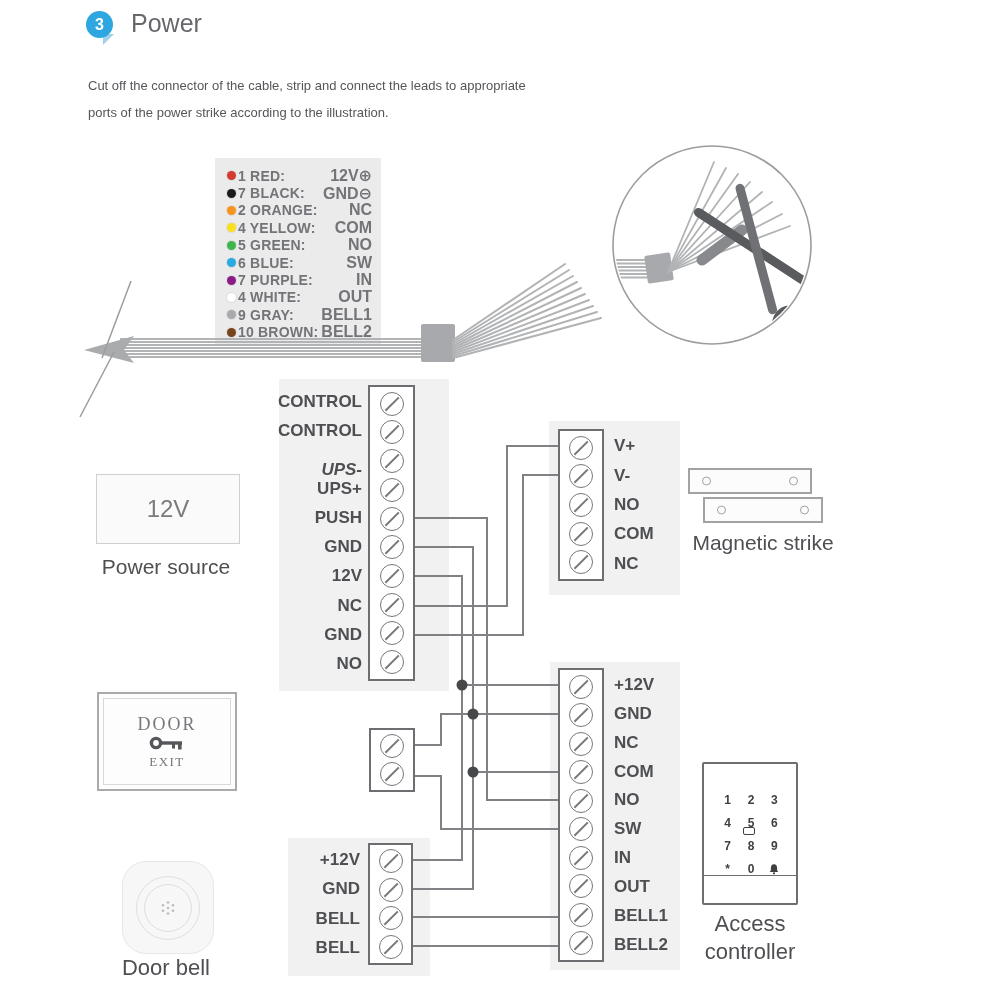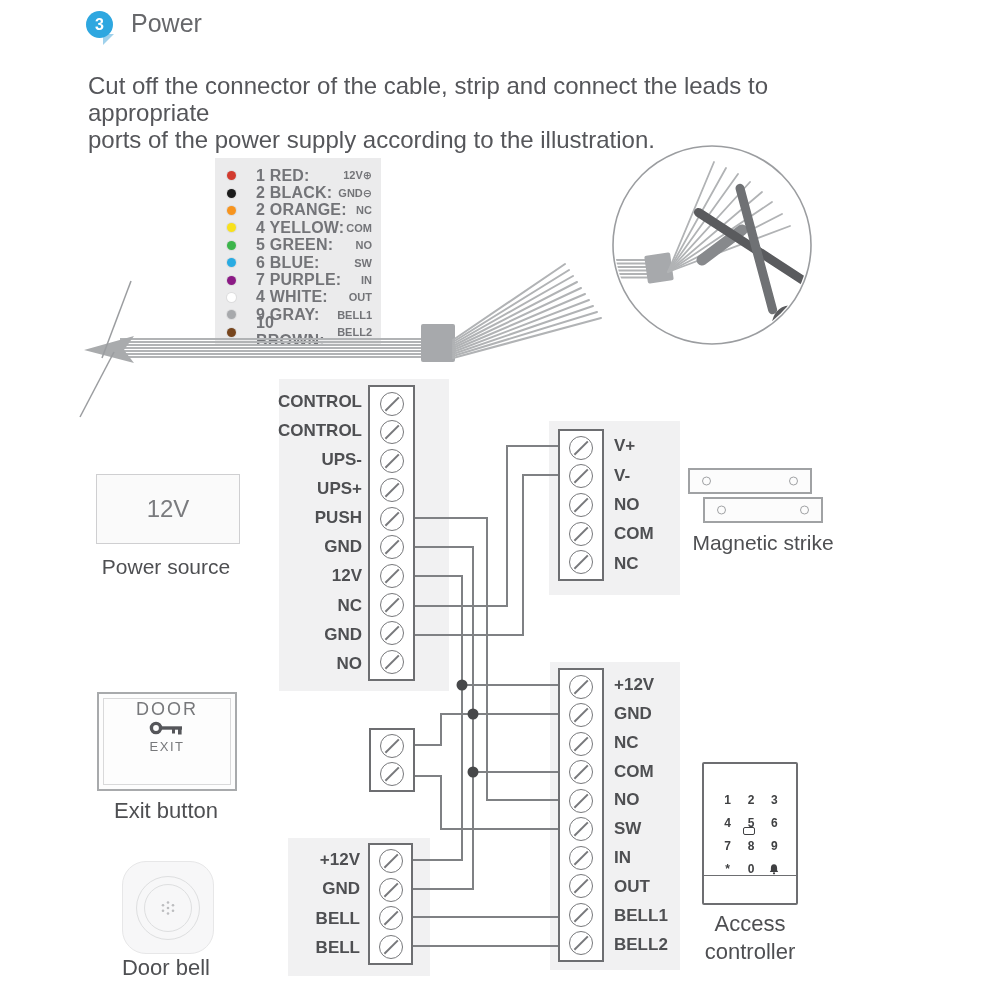--- a/index.html
+++ b/index.html
@@ -4,43 +4,43 @@
 <style>
   html,body{margin:0;padding:0;background:#ffffff;}
   #canvas{position:relative;width:1000px;height:1000px;background:#fff;overflow:hidden;
           font-family:"Liberation Sans","DejaVu Sans",sans-serif;color:#55565a;}
   .abs{position:absolute;}
   
   .step-badge{left:86px;top:11px;width:27px;height:27px;border-radius:50%;background:#2ea7e0;
               color:#fff;font-size:16px;font-weight:700;display:flex;align-items:center;justify-content:center;z-index:3;}
   .step-tail{left:103px;top:34px;width:0;height:0;border-top:11px solid #9fd1ec;border-right:11px solid transparent;z-index:2;}
   .page-title{left:131px;top:9px;font-size:25px;color:#67686b;z-index:3;}
-  .instruction{left:88px;top:72px;width:780px;font-size:24px;line-height:27px;color:#55565a;z-index:3;}
+  .instruction{left:88px;top:72px;width:780px;font-size:13px;line-height:27px;color:#55565a;z-index:3;}
   
   .panel{background:#f1f1f2;z-index:0;}
   .legend-panel{left:215px;top:158px;width:166px;height:186px;background:#ebebec;z-index:0;padding-top:9px;box-sizing:border-box;}
   .lrow{display:flex;align-items:center;height:17.4px;padding:0 9px 0 12px;}
   .dot{width:9px;height:9px;border-radius:50%;flex:0 0 9px;box-shadow:0 0 0 1px rgba(0,0,0,0.06);}
-  .lname{margin-left:20px;font-size:16px;font-weight:700;color:#737478;letter-spacing:0.2px;}
-  .lval{margin-left:auto;font-size:11px;font-weight:700;color:#737478;}
+  .lname{margin-left:2px;font-size:14px;font-weight:700;color:#737478;letter-spacing:0.2px;}
+  .lval{margin-left:auto;font-size:16px;font-weight:700;color:#737478;}
   
   .strip{background:#fff;border:2px solid #6d6e71;display:flex;flex-direction:column;
          justify-content:space-evenly;align-items:center;z-index:2;box-sizing:border-box;}
   .screw{width:24px;height:24px;border:1.7px solid #77787b;border-radius:50%;position:relative;background:#fff;box-sizing:border-box;}
   .screw::after{content:"";position:absolute;left:50%;top:50%;width:1.7px;height:19px;background:#77787b;
                 transform:translate(-50%,-50%) rotate(45deg);}
   .tlabel{position:absolute;font-size:17px;font-weight:700;color:#4e4f52;text-align:right;width:100px;line-height:22px;z-index:2;}
   .tlabel.la{text-align:left;width:72px;}
   
   .psource-box{left:96px;top:474px;width:142px;height:68px;border:1px solid #cfcfd1;background:#fafafa;
                display:flex;align-items:center;justify-content:center;font-size:24px;color:#7a7b7e;z-index:2;}
   .caption{position:absolute;text-align:center;font-size:21px;color:#4e4f52;z-index:2;}
   .exit-box{left:97px;top:692px;width:140px;height:99px;border:2px solid #a8aaac;background:#fdfdfd;z-index:2;box-sizing:border-box;}
   .exit-inner{position:absolute;left:4px;top:4px;right:4px;bottom:4px;border:1px solid #d9d9da;
-              display:flex;flex-direction:column;align-items:center;}
+              display:flex;flex-direction:column;align-items:center;justify-content:center;font-family:Liberation Serif, serif;}
   .exit-door{font-size:18px;letter-spacing:2px;color:#77787b;}
   .exit-exit{font-size:13px;letter-spacing:1.5px;color:#77787b;margin-top:2px;}
   .doorbell-box{left:122px;top:861px;width:90px;height:91px;border:1px solid #e7e7e8;border-radius:24px;background:#f7f7f8;z-index:2;}
   .db-ring{position:absolute;left:50%;top:50%;transform:translate(-50%,-50%);border:1px solid #dedfe0;border-radius:50%;background:#f7f7f8;}
   
   .ms-bar{border:2px solid #a0a2a4;background:#fcfcfc;z-index:2;box-sizing:border-box;}
   .ms-hole{position:absolute;top:50%;transform:translateY(-50%);width:9px;height:9px;border:1.3px solid #a0a2a4;border-radius:50%;box-sizing:border-box;}
   
   .ac-box{left:702px;top:762px;width:96px;height:143px;border:2px solid #6d6e71;border-radius:2px;background:#fff;z-index:2;box-sizing:border-box;}
   .ac-divider{position:absolute;left:0;top:111px;width:100%;border-top:1.6px solid #6d6e71;}
@@ -58,32 +58,32 @@
   <div class="abs panel" style="left:279px;top:379px;width:170px;height:312px;"></div>
   <div class="abs panel" style="left:549px;top:421px;width:131px;height:174px;"></div>
   <div class="abs panel" style="left:550px;top:662px;width:130px;height:308px;"></div>
   <div class="abs panel" style="left:288px;top:838px;width:142px;height:138px;"></div>
 
   <div class="abs step-tail"></div>
   <div class="abs step-badge">3</div>
   <div class="abs page-title">Power</div>
   <div class="abs instruction">
     <div>Cut off the connector of the cable, strip and connect the leads to appropriate</div>
-    <div>ports of the power supply according to the illustration.</div>
+    <div>ports of the power strike according to the illustration.</div>
   </div>
 
   <div class="abs legend-panel">
     <div class="lrow">
         <span class="dot" style="background-color: rgb(210, 59, 47);"></span>
         <span class="lname">1 RED:</span>
         <span class="lval">12V⊕</span>
       </div>
     <div class="lrow">
         <span class="dot" style="background-color: rgb(27, 27, 27);"></span>
-        <span class="lname">2 BLACK:</span>
+        <span class="lname">7 BLACK:</span>
         <span class="lval">GND⊖</span>
       </div>
     <div class="lrow">
         <span class="dot" style="background-color: rgb(247, 148, 30);"></span>
         <span class="lname">2 ORANGE:</span>
         <span class="lval">NC</span>
       </div>
     <div class="lrow">
         <span class="dot" style="background-color: rgb(248, 225, 28);"></span>
         <span class="lname">4 YELLOW:</span>
@@ -214,21 +214,21 @@
       <div class="screw"></div>
     <div class="screw"></div>
       <div class="screw"></div>
     <div class="screw"></div>
       <div class="screw"></div>
     <div class="screw"></div>
       <div class="screw"></div>
   </div>
   <div class="tlabel" style="left:262px;top:391px;">CONTROL</div>
   <div class="tlabel" style="left:262px;top:420px;">CONTROL</div>
-  <div class="tlabel" style="left:262px;top:449px;">UPS-</div>
+  <div class="tlabel" style="left:262px;top:459px;font-style:italic;">UPS-</div>
   <div class="tlabel" style="left:262px;top:478px;">UPS+</div>
   <div class="tlabel" style="left:262px;top:507px;">PUSH</div>
   <div class="tlabel" style="left:262px;top:536px;">GND</div>
   <div class="tlabel" style="left:262px;top:565px;">12V</div>
   <div class="tlabel" style="left:262px;top:595px;">NC</div>
   <div class="tlabel" style="left:262px;top:624px;">GND</div>
   <div class="tlabel" style="left:262px;top:653px;">NO</div>
 
   <div class="abs strip" style="left:558px;top:429px;width:46px;height:152px;">
     <div class="screw"></div>
@@ -300,21 +300,20 @@
       <div class="exit-door">DOOR</div>
       <svg width="36" height="17" viewBox="0 0 36 17">
         <circle cx="7" cy="8" r="4.6" fill="none" stroke="#55565a" stroke-width="3.4"></circle>
         <rect x="11" y="6.3" width="22" height="3.4" fill="#55565a"></rect>
         <rect x="23" y="8" width="3" height="5.5" fill="#55565a"></rect>
         <rect x="29" y="8" width="3.6" height="6.5" fill="#55565a"></rect>
       </svg>
       <div class="exit-exit">EXIT</div>
     </div>
   </div>
-  <div class="caption" style="left:66px;top:798px;width:200px;font-size:22px;">Exit button</div>
 
   <div class="abs doorbell-box">
     <div class="db-ring" style="width:62px;height:62px;"></div>
     <div class="db-ring" style="width:46px;height:46px;"></div>
     <svg class="abs" style="left:35px;top:36px;" width="20" height="20" viewBox="0 0 20 20">
       <g fill="#bcbdbf">
         <circle cx="10" cy="4.5" r="1.3"></circle>
           <circle cx="15" cy="7.2" r="1.3"></circle>
           <circle cx="15" cy="12.8" r="1.3"></circle>
         <circle cx="10" cy="15.5" r="1.3"></circle>

